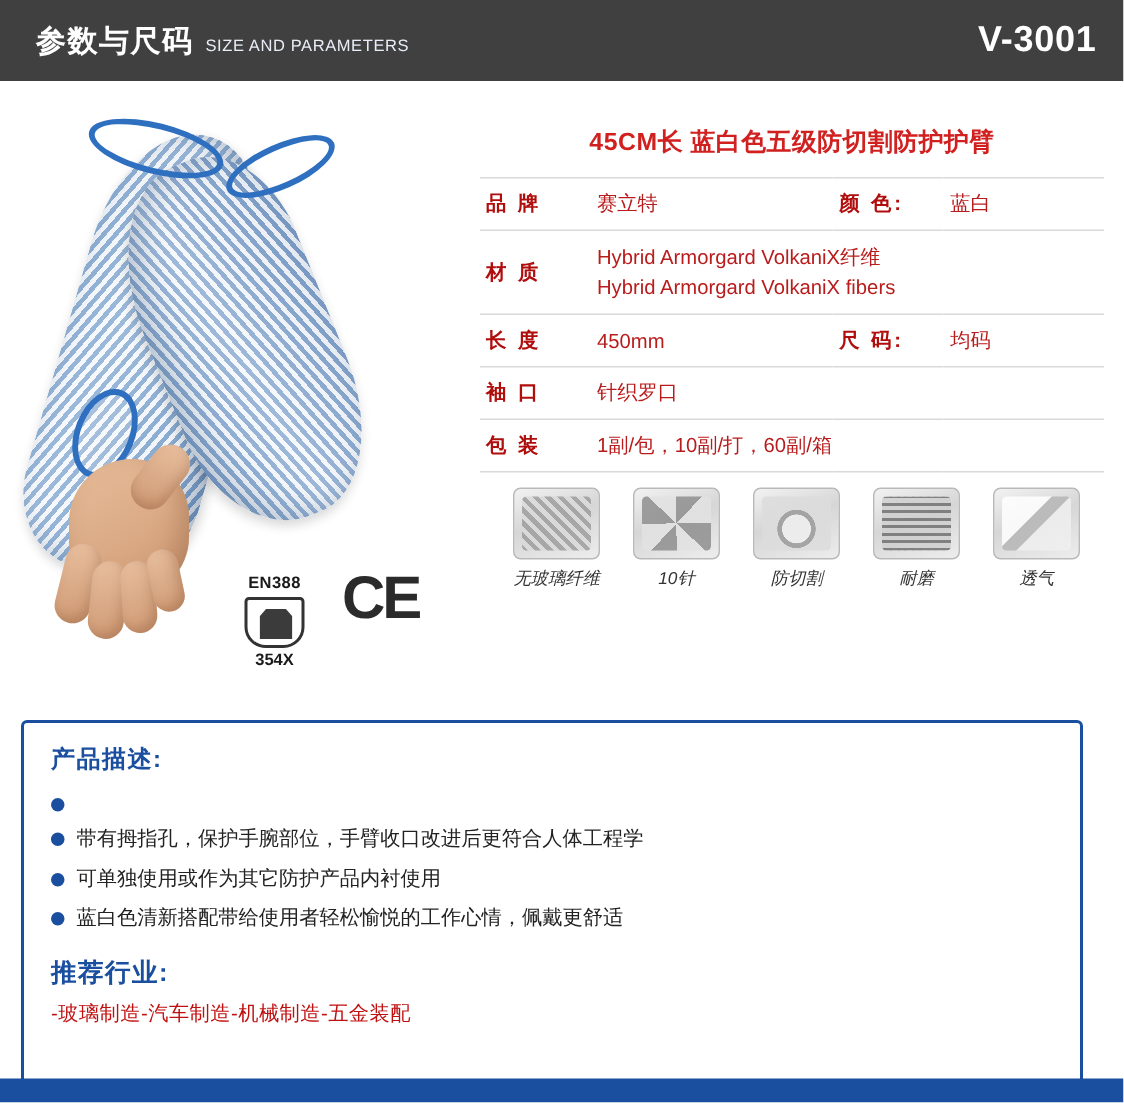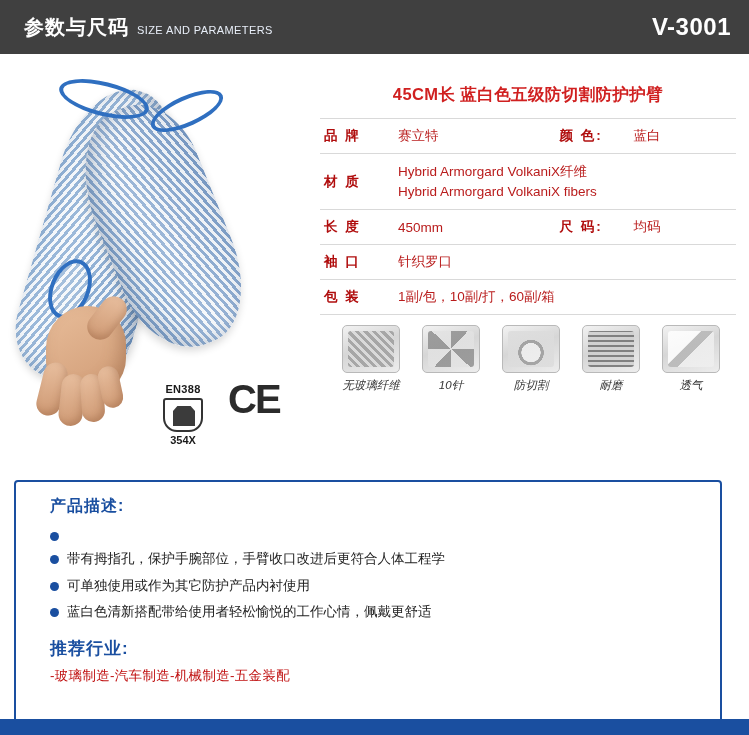--- a/index.html
+++ b/index.html
@@ -206,21 +206,21 @@
   .fic-cut::after    { background: radial-gradient(circle at 50% 60%, #efefef 0 30%, #9a9a9a 31% 40%, #dcdcdc 41% 100%); }
   .fic-abras::after  { background: repeating-linear-gradient(0deg,#707070 0 2px,#cfcfcf 2px 5px), repeating-linear-gradient(90deg,#707070 0 2px,transparent 2px 5px); }
   .fic-breath::after { background: linear-gradient(135deg,#ffffff 0 40%,#b6b6b6 41% 55%,#efefef 56% 100%); }
   .fic-label { font-size: 11.5px; color: #333; font-style: italic; }
 
   
   .panel {
     margin: 6px 27px 0 14px;
     border: 2px solid #1a4fa0;
     border-radius: 4px;
-    padding: 14px 34px 12px;
+    padding: 14px 18px 12px;
     height: 250px;
   }
   .panel-h {
     color: #1a4fa0;
     font-size: 16px;
     font-weight: bold;
     letter-spacing: 1px;
     margin-bottom: 10px;
   }
   .bullets { list-style: none; margin: 0 0 16px; padding: 0; }

